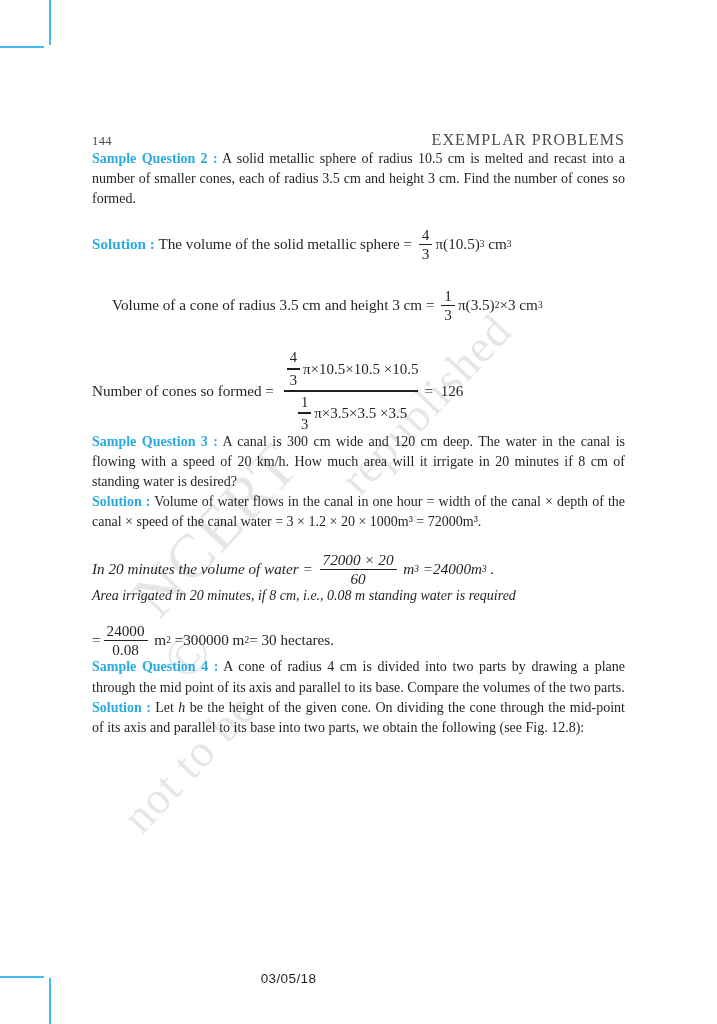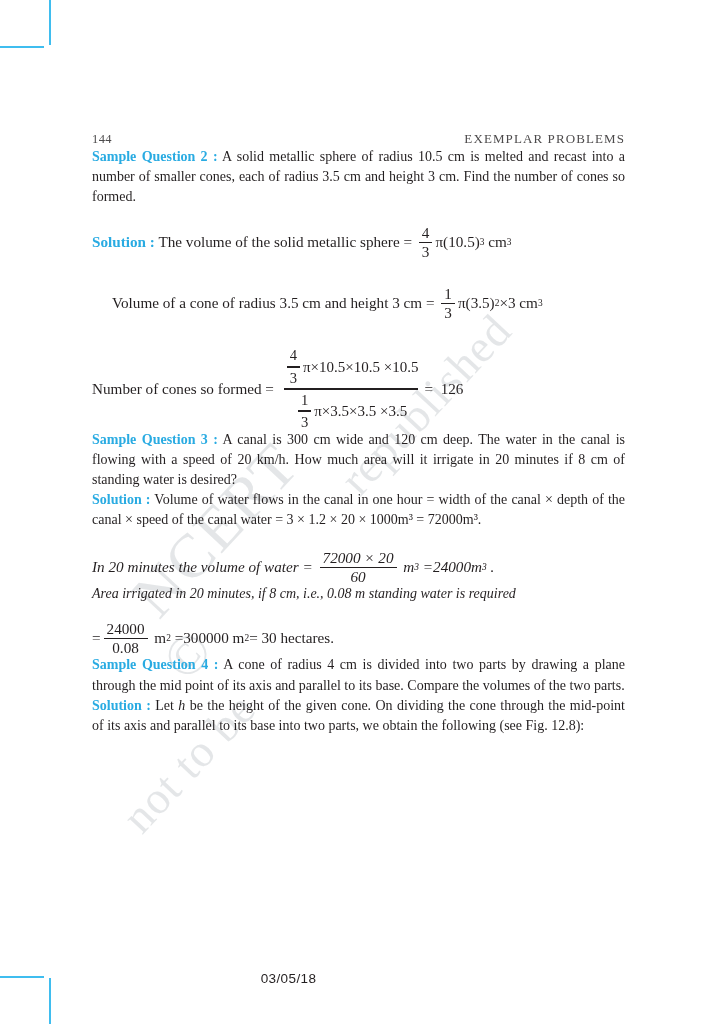--- a/index.html
+++ b/index.html
@@ -90,21 +90,21 @@
     justify-content: space-between;
     align-items: flex-end;
     padding-top: 131px;
     color: #4c4a4b;
   }
   .folio {
     font-size: 12.5px;
     letter-spacing: 0.4px;
   }
   .book-title {
-    font-size: 13px;
+    font-size: 16px;
     letter-spacing: 1.1px;
   }
 
   p.para {
     margin: 0;
     font-size: 14px;
     line-height: 1.44;
     text-align: justify;
     color: #231f20;
   }

